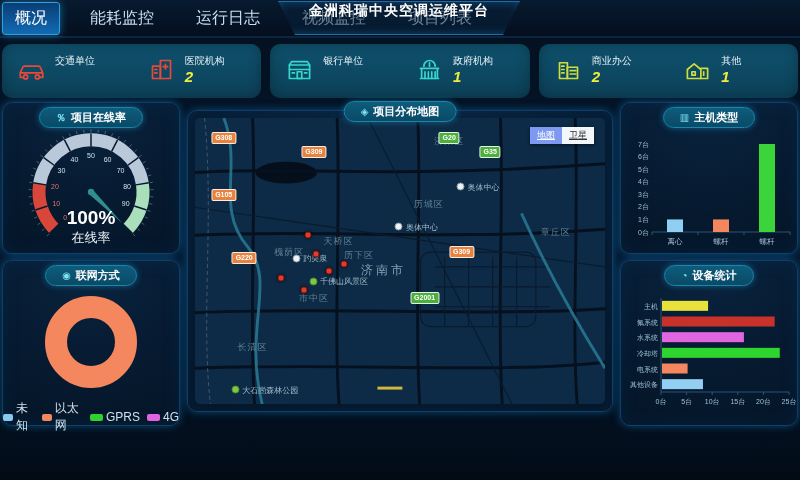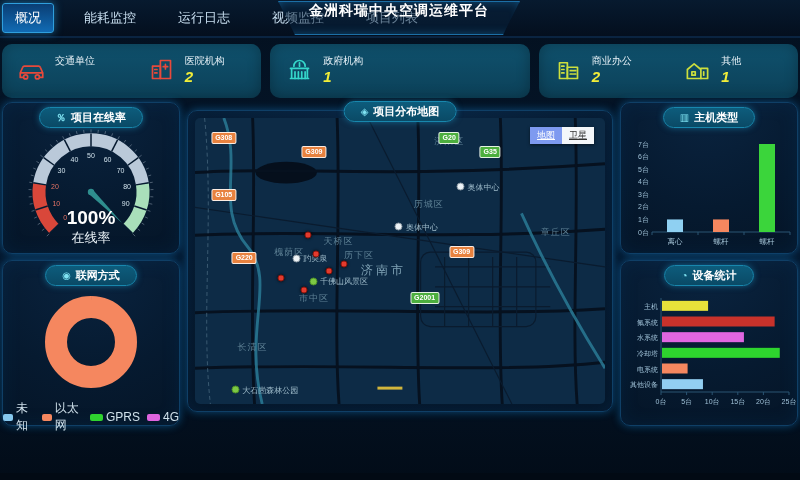--- a/index.html
+++ b/index.html
@@ -2,21 +2,21 @@
 <html><head>
 <meta charset="utf-8">
 <style>
   html,body{margin:0;padding:0;background:#020c18;}
   body{width:800px;height:480px;overflow:hidden;font-family:"Liberation Sans","DejaVu Sans",sans-serif;}
   .screen{position:relative;width:800px;height:480px;background:linear-gradient(180deg,#03101f 0%,#05182e 55%,#020c18 100%);}
 
   
   .topbar{position:relative;height:36px;background:linear-gradient(180deg,#071a2f,#040f1e);border-bottom:2px solid #0a2441;display:flex;align-items:center;padding-left:2px;}
   .tabs{display:flex;align-items:center;gap:18px;}
-  .tab{padding:5px 12px;font-size:13px;color:#c9dff0;cursor:default;white-space:nowrap;}
+  .tab{padding:5px 12px;font-size:16px;color:#c9dff0;cursor:default;white-space:nowrap;}
   .tab.active{background:linear-gradient(180deg,#0a3e74,#116bb4);border:1px solid #2f9fdd;border-radius:3px;color:#fff;box-shadow:0 0 8px rgba(40,160,230,.6);}
   .title-box{position:absolute;left:278px;top:1px;width:240px;height:32px;border:1px solid #1c6fa6;background:rgba(8,34,60,.5);display:flex;justify-content:center;clip-path:polygon(0 0,100% 0,93% 100%,7% 100%);box-shadow:0 0 10px rgba(30,140,210,.4) inset;}
   .title-box h1{margin:0;font-size:14px;font-weight:bold;color:#fff;letter-spacing:1px;}
 
   
   .stats-row{display:flex;gap:9px;padding:6px 2px 0 2px;height:54px;}
   .stat-card{flex:1;background:linear-gradient(180deg,#0f516d,#0c4159);border-radius:10px;display:flex;align-items:center;box-shadow:inset 0 0 14px rgba(0,0,0,.28);}
   .stat-item{flex:1;display:flex;align-items:center;gap:10px;padding-left:16px;}
   .s-txt{display:flex;flex-direction:column;line-height:1.25;}
   .s-label{font-size:10px;color:#e8f2f8;}
@@ -97,20 +97,32 @@
               <path d="M15.5 7.5 v4 M13.5 9.5 h4"></path>
               <path d="M6 12 h2 M6 15 h2"></path>
             </svg></span>
           <span class="s-txt">
             <span class="s-label">医院机构</span>
             <span class="s-val">2</span>
           </span>
         </div>
       </div>
       <div class="stat-card">
+        <div class="stat-item">
+          <span class="s-ico"><svg viewBox="0 0 24 24" width="27" height="27" fill="none" stroke="#35d8cb" stroke-width="1.5" stroke-linecap="round" stroke-linejoin="round">
+              <rect x="3" y="8" width="18" height="12"></rect>
+              <path d="M3 12 h18"></path>
+              <rect x="10" y="14" width="4" height="6"></rect>
+              <path d="M5.5 15 h2 M16.5 15 h2 M3 8 l2-3 h14 l2 3"></path>
+            </svg></span>
+          <span class="s-txt">
+            <span class="s-label">银行单位</span>
+            <span class="s-val">&nbsp;</span>
+          </span>
+        </div>
         <div class="stat-item">
           <span class="s-ico"><svg viewBox="0 0 24 24" width="27" height="27" fill="none" stroke="#35d8cb" stroke-width="1.5" stroke-linecap="round" stroke-linejoin="round">
               <path d="M4 20 h16 M5 20 v-9 M19 20 v-9 M4 11 h16 M7 9 a5 5 0 0 1 10 0"></path>
               <path d="M8 14 v6 M11 14 v6 M14 14 v6 M17 14 v6? M12 4 v-2 h3"></path>
               <path d="M12 6 v3"></path>
             </svg></span>
           <span class="s-txt">
             <span class="s-label">政府机构</span>
             <span class="s-val">1</span>
           </span>

